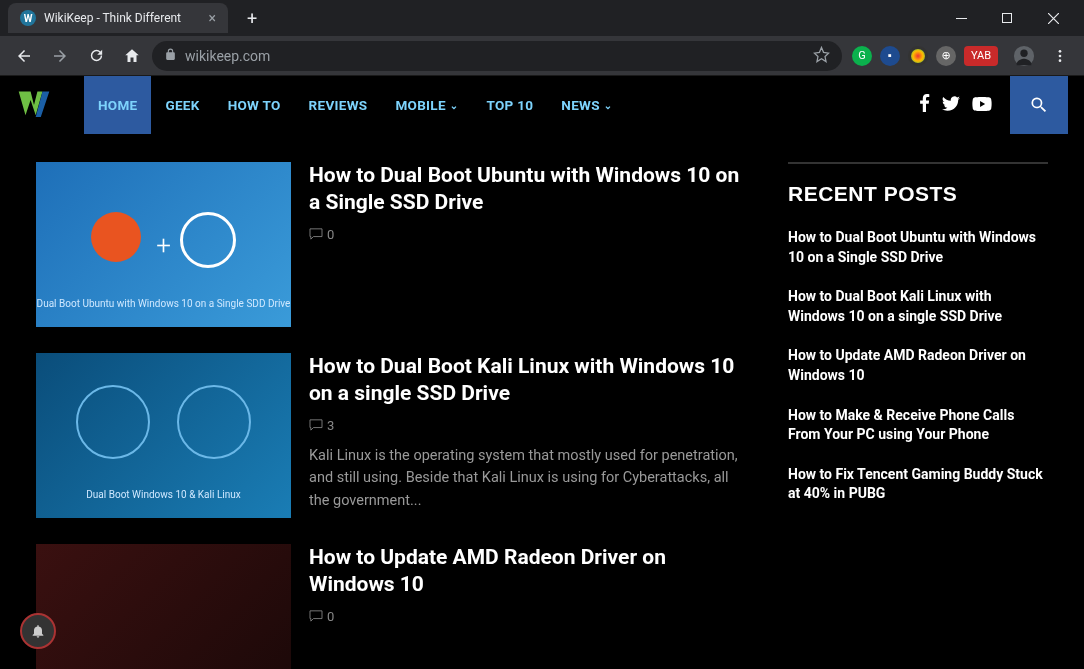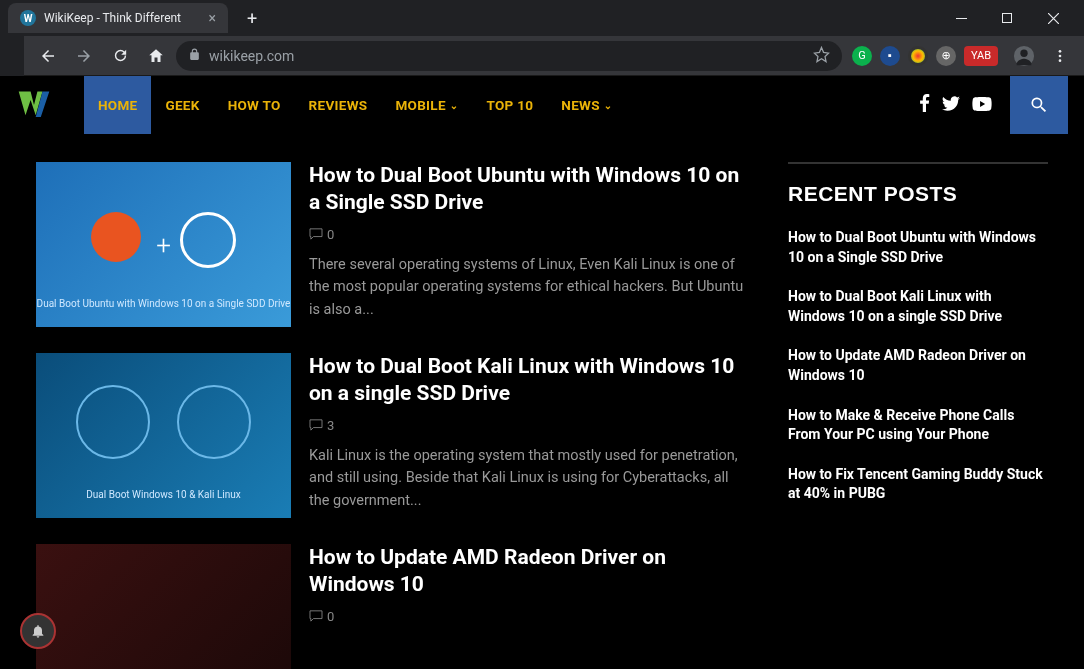--- a/index.html
+++ b/index.html
@@ -7,40 +7,40 @@
 
   
   .browser-top { background: #202124; }
   .tabbar { display: flex; align-items: center; height: 36px; padding: 0 8px; }
   .tab { display: flex; align-items: center; background: #35363a; color: #e8eaed; font-size: 12px; padding: 0 12px; height: 30px; border-radius: 8px 8px 0 0; min-width: 220px; gap: 8px; }
   .tab .favicon { width: 16px; height: 16px; background: #21759b; border-radius: 50%; display:flex;align-items:center;justify-content:center;color:#fff;font-size:10px;font-weight:bold;}
   .tab .close { margin-left: auto; color: #9aa0a6; font-size: 14px; cursor:pointer;}
   .newtab { color: #e8eaed; font-size: 18px; margin-left: 10px; cursor:pointer; width:28px;height:28px;display:flex;align-items:center;justify-content:center;border-radius:50%;}
   .winctrl { margin-left: auto; display: flex; }
   .winctrl div { width: 46px; height: 30px; display:flex;align-items:center;justify-content:center;color:#e8eaed;cursor:pointer;}
-  .toolbar { display: flex; align-items: center; height: 40px; padding: 0 8px; gap: 4px; background: #35363a; border-bottom: 1px solid #1a1a1a; margin-left: 24px;}
+  .toolbar { display: flex; align-items: center; height: 40px; padding: 0 8px; gap: 4px; background: #35363a; border-bottom: 1px solid #1a1a1a;}
   .tbtn { width: 32px; height: 32px; display:flex;align-items:center;justify-content:center;color:#9aa0a6;border-radius:50%;cursor:pointer;}
   .tbtn.active{color:#e8eaed;}
   .addr { flex: 1; background: #202124; border-radius: 16px; height: 30px; display:flex;align-items:center;padding:0 12px;gap:8px;color:#9aa0a6;font-size:14px;}
   .addr .lock{color:#9aa0a6;}
   .exticons{display:flex;gap:8px;align-items:center;padding:0 6px;}
   .ext{width:20px;height:20px;border-radius:50%;display:flex;align-items:center;justify-content:center;font-size:11px;color:#fff;}
 
   
   .page { background: #000; height: 593px; overflow-y: auto; position:relative;}
   .page::-webkit-scrollbar{width:14px;}
   .page::-webkit-scrollbar-track{background:#2b2b2b;}
   .page::-webkit-scrollbar-thumb{background:#5a5a5a;border-radius:2px;}
 
   .sitebar { display:flex;align-items:center;height:58px;background:#000;padding:0 16px;}
   .logo { display:flex;align-items:center;font-weight:700;font-size:28px;}
   .logo .rest{color:#555;}
   .logo svg{margin-right:2px;}
   .mainnav{display:flex;margin-left:30px;height:58px;}
-  .mainnav a{color:#eab308;text-decoration:none;font-weight:700;font-size:13.5px;padding:0 14px;display:flex;align-items:center;gap:4px;white-space:nowrap;letter-spacing:0.3px;}
+  .mainnav a{color:#7dd3fc;text-decoration:none;font-weight:700;font-size:13.5px;padding:0 14px;display:flex;align-items:center;gap:4px;white-space:nowrap;letter-spacing:0.3px;}
   .mainnav a.active{background:#2d5aa0;}
   .chev{font-size:10px;}
   .socials{margin-left:auto;display:flex;align-items:center;gap:12px;color:#fff;}
   .socials span{cursor:pointer;}
   .searchbtn{width:58px;height:58px;background:#2d5aa0;display:flex;align-items:center;justify-content:center;margin-left:18px;cursor:pointer;}
 
   .content{display:flex;padding:28px 36px;gap:40px;}
   .main-col{flex:1;}
   .sidebar{width:260px;}
   .article{display:flex;gap:18px;margin-bottom:26px;}
@@ -211,21 +211,20 @@
           <span class="caption">Dual Boot Ubuntu with Windows 10 on a Single SDD Drive</span>
         </div>
         <div class="art-body">
           <h2 class="art-title">How to Dual Boot Ubuntu with Windows 10 on a Single SSD Drive</h2>
           <div class="art-meta">
             <svg width="14" height="12" viewBox="0 0 16 14">
                 <path fill="none" stroke="#888" d="M1 1h14v9H5l-3 3V10H1z"></path>
               </svg>
             <span>0</span>
           </div>
-          <p class="art-excerpt">There several operating systems of Linux, Even Kali Linux is one of the most popular operating systems for ethical hackers. But Ubuntu is also a...</p>
         </div>
       </div>
 
       <div class="article">
         <div class="thumb t2">
           <span class="caption">Dual Boot Windows 10 &amp; Kali Linux</span>
         </div>
         <div class="art-body">
           <h2 class="art-title">How to Dual Boot Kali Linux with Windows 10 on a single SSD Drive</h2>
           <div class="art-meta">

